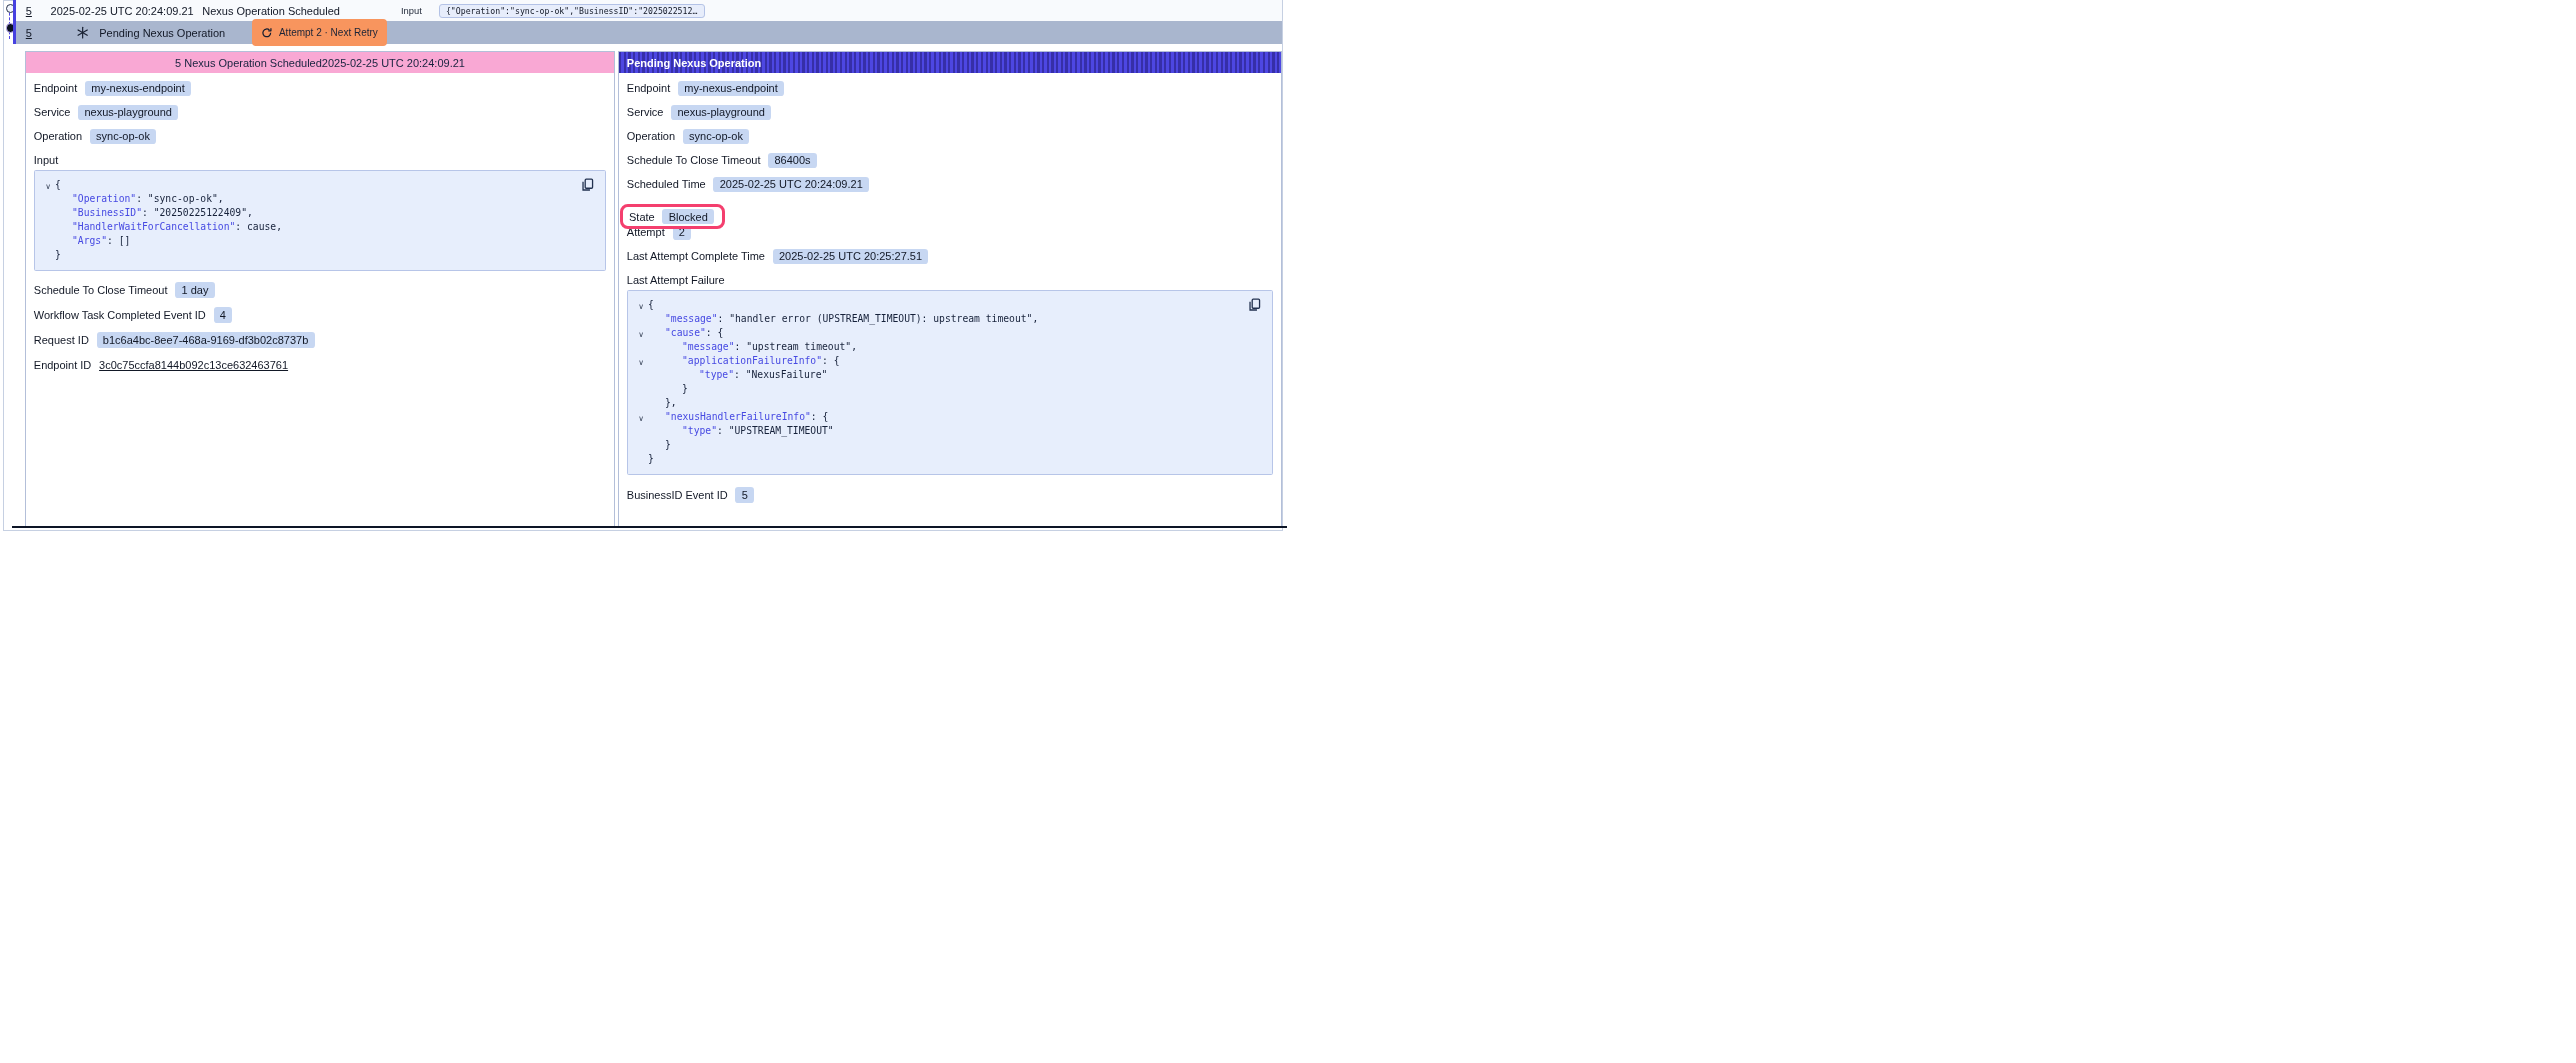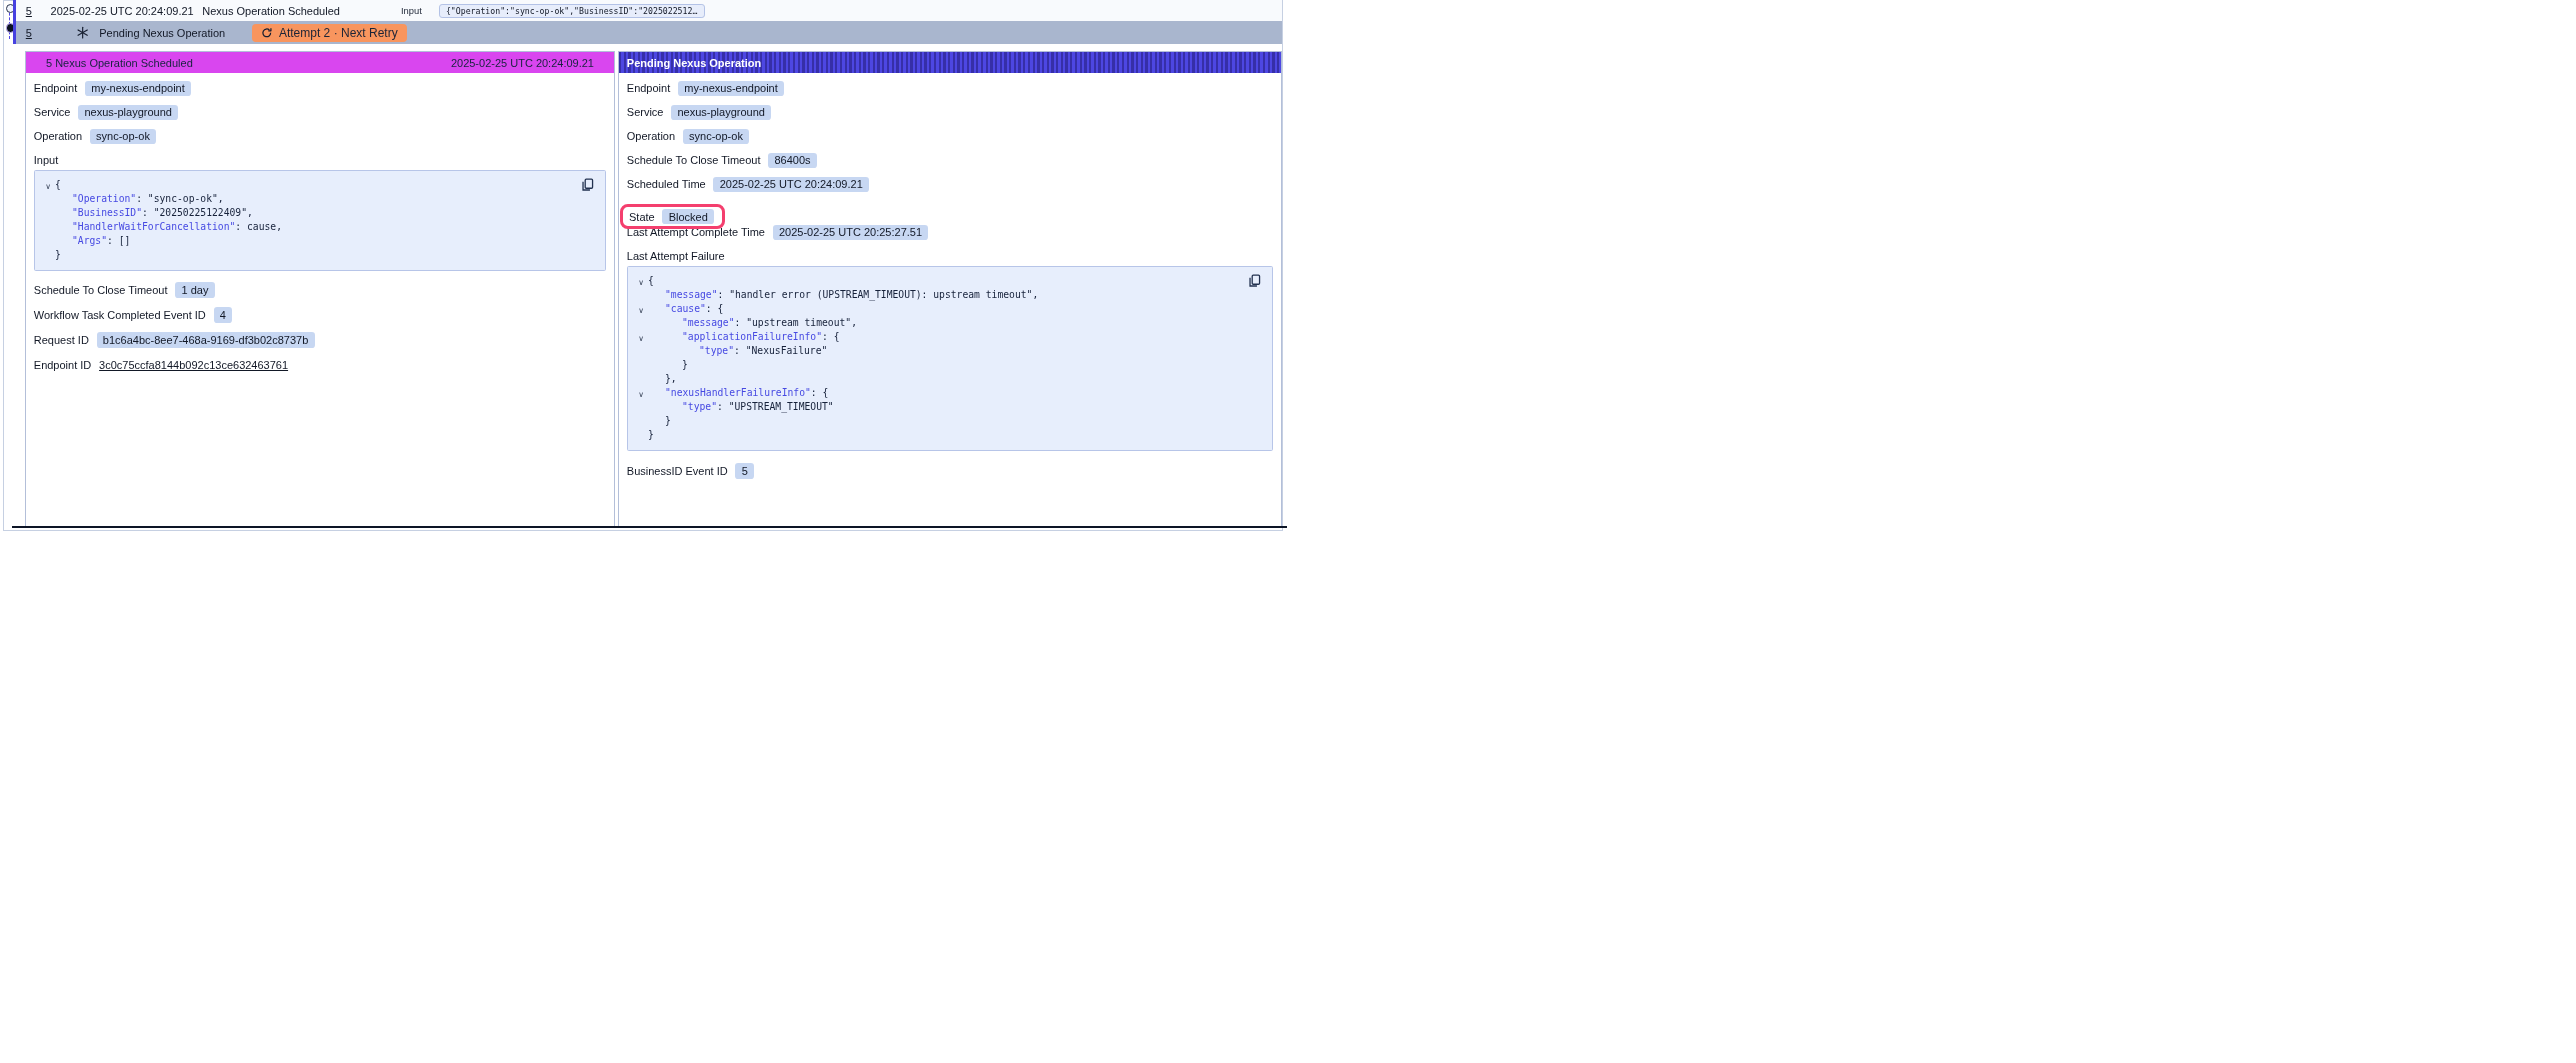--- a/index.html
+++ b/index.html
@@ -31,31 +31,31 @@
   .ev-time { margin-left:18.7px; }
   .ev-title { font-weight:400; }
   .row1 .ev-title { margin-left:8.6px; }
   .row2 .ev-title { margin-left:10px; }
   .ev-input-label { margin-left:61px; font-size:9.4px; color:#1e2636; }
   .ev-input-chip { margin-left:17px; font-family:"DejaVu Sans Mono", monospace;
     font-size:8.2px; background:#e7edfb; border:0.8px solid #b3c2e6; border-radius:3.1px;
     padding:1.6px 6.2px; height:14px; line-height:10px; white-space:nowrap; color:#121826; }
   .star-icon { margin-left:44px; width:13.3px; height:13.3px; flex:none; }
   .retry-badge { margin-left:26.5px; display:flex; align-items:center; gap:6.2px;
-    background:#f8955e; border-radius:3.9px; height:18px; padding:0 9.4px;
-    font-size:12px; font-weight:500; color:#1b2437; }
+    background:#f8955e; border-radius:3.9px; height:27px; padding:0 9.4px;
+    font-size:10px; font-weight:500; color:#1b2437; }
   .retry-badge svg { width:11.7px; height:11.7px; }
 
   
   .card { position:absolute; top:51px; height:476px; background:#fff;
           border:0.8px solid #b3bfd9; z-index:1; }
   .card-left  { left:25px;  width:590px; }
   .card-right { left:618px; width:664px; }
-  .card-header { height:21px; display:flex; align-items:center; justify-content:space-between;
-    padding:0 20px; background:#d946ef; color:#18233f; }
+  .card-header { height:21px; display:flex; align-items:center; justify-content:center;
+    padding:0 20px; background:#f9a8d4; color:#18233f; }
   .card-header.striped {
     background:repeating-linear-gradient(90deg,#362fa8 0 2.3px,#4d47e2 2.3px 4.7px);
     color:#fff; font-weight:600; justify-content:flex-start; padding:0 7.8px; }
   .card-body { padding:3.1px 7.8px 0 7.8px; }
 
   .frow { height:24px; display:flex; align-items:center; gap:7.8px; }
   .frow-b { height:25px; }
   .flabel { color:#121826; }
   .fchip { background:#c7d7f2; border-radius:3.1px; padding:1.6px 6.2px; color:#121826; }
   .flink { color:#121826; text-decoration:underline; cursor:pointer; }
@@ -223,20 +223,24 @@
           <span class="flabel">Scheduled Time</span>
           <span class="fchip">2025-02-25 UTC 20:24:09.21</span>
         </div>
         <div class="frow">
           <span class="hl">
             <span class="flabel">State</span>
             <span class="fchip">Blocked</span>
           </span>
         </div>
         <div class="frow">
+          <span class="flabel">Attempt</span>
+          <span class="fchip">2</span>
+        </div>
+        <div class="frow">
           <span class="flabel">Last Attempt Complete Time</span>
           <span class="fchip">2025-02-25 UTC 20:25:27.51</span>
         </div>
       </div>
     <div class="section-label">Last Attempt Failure</div>
     <div class="code-block" id="failure-code">
       <button class="copy-btn" aria-label="copy">
         <svg viewBox="0 0 18 18" fill="none" stroke="#22314f" stroke-width="1.5">
           <rect x="6" y="2.5" width="8.5" height="10.5" rx="1.2"></rect>
           <path d="M3.5 5.5 3.5 15 11.5 15"></path>

